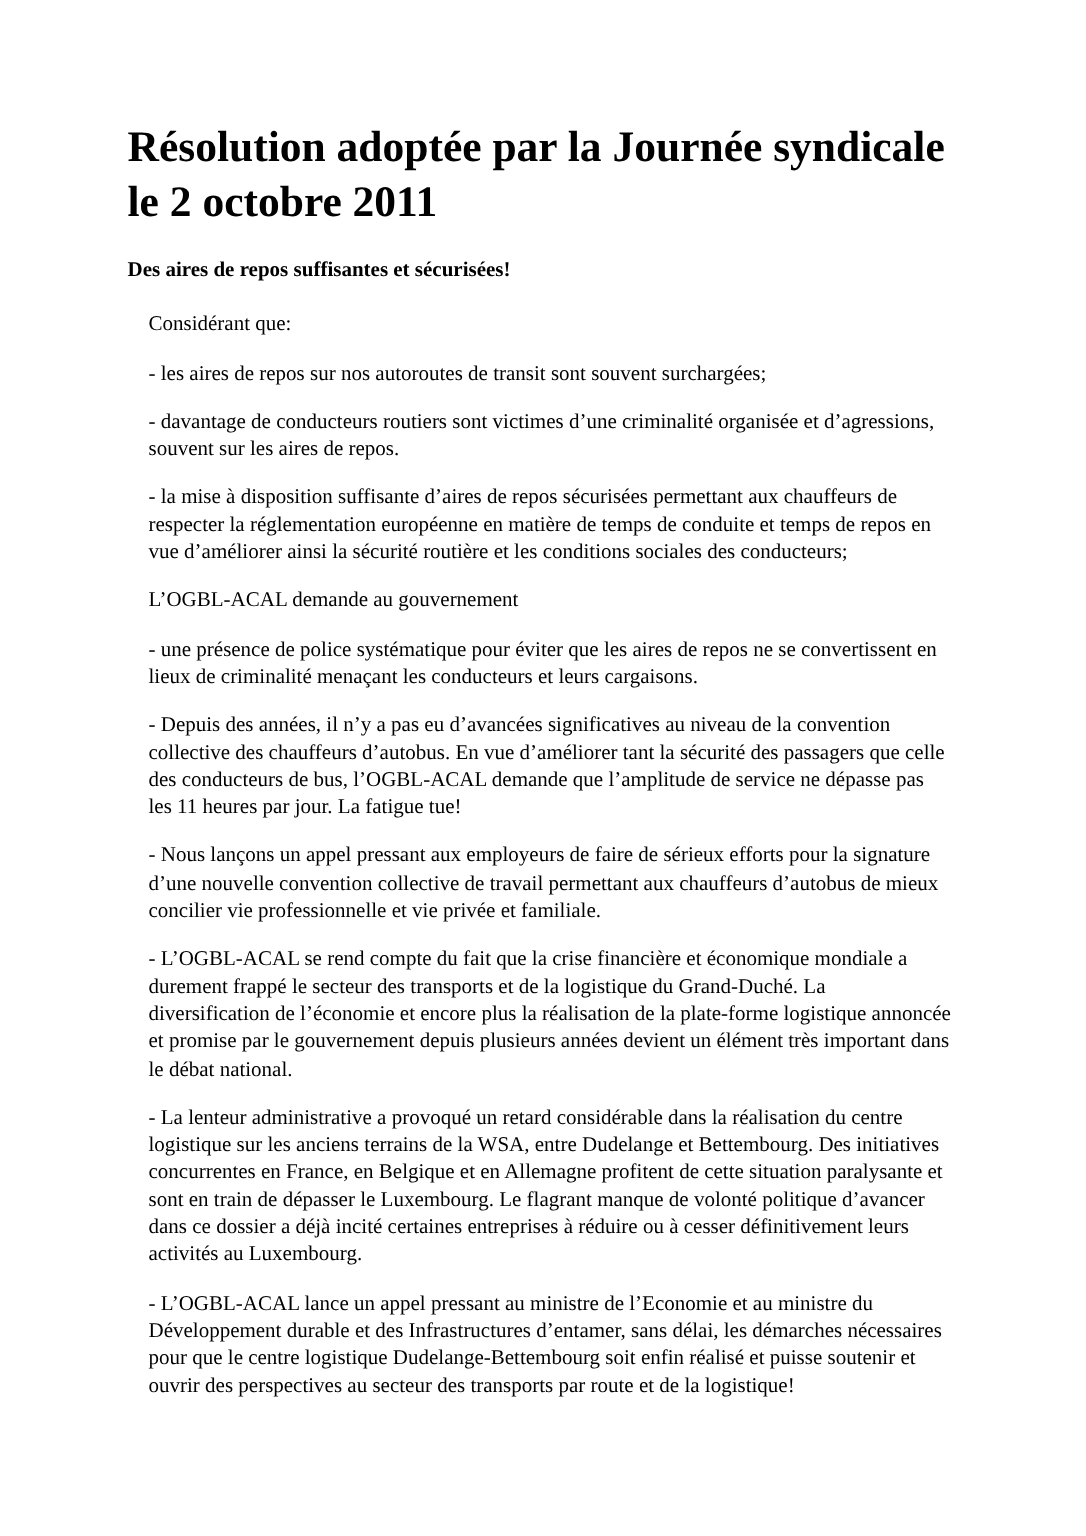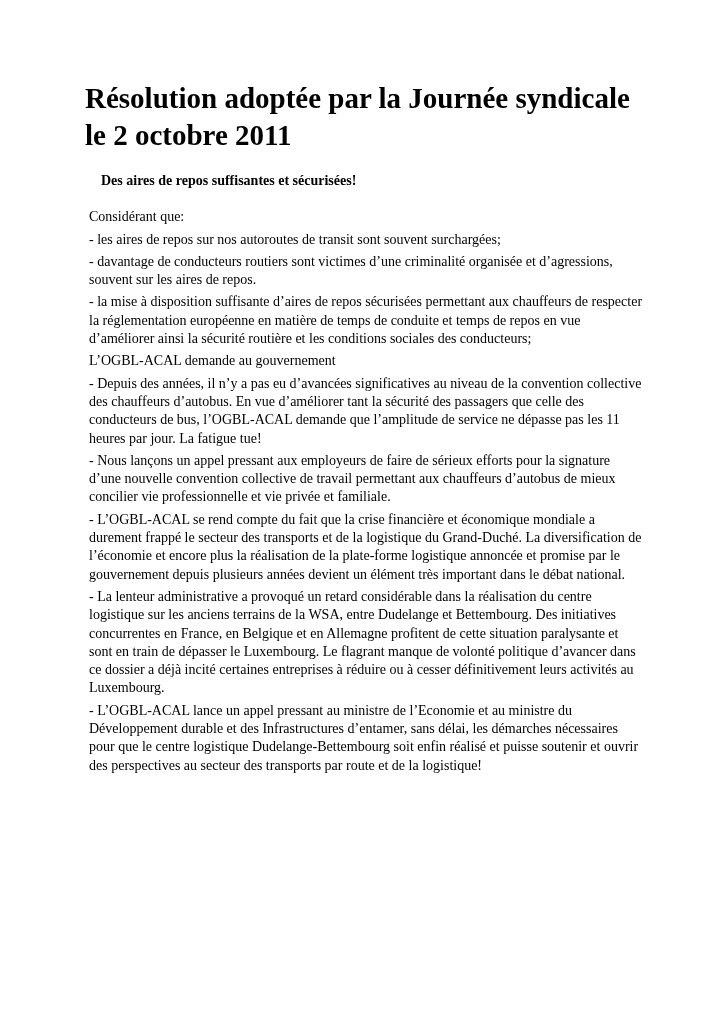--- a/index.html
+++ b/index.html
@@ -33,47 +33,48 @@
   }
   .doc-title {
     margin: 0 0 14px 0;
     font-size: 29px;
     line-height: 37px;
     font-weight: bold;
     letter-spacing: 0;
   }
   .title-line { display: block; }
   .section-heading {
-    margin: 18px 16px;
+    margin: 18px 0;
     font-size: 14px;
     line-height: 18.3px;
     font-weight: bold;
   }
   .text-block {
-    margin: 4px;
+    margin: 14px;
   }
 </style>
 </head>
 <body>
 
 <div class="page">
   <div class="content">
 
     <h1 class="doc-title">
       <span class="title-line">Résolution adoptée par la Journée syndicale</span>
       <span class="title-line">le 2 octobre 2011</span>
     </h1>
 
     <h2 class="section-heading">Des aires de repos suffisantes et sécurisées!</h2>
 
     <p class="text-block">Considérant que:</p>
     <p class="text-block">- les aires de repos sur nos autoroutes de transit sont souvent surchargées;</p>
     <p class="text-block">- davantage de conducteurs routiers sont victimes d’une criminalité organisée et d’agressions, souvent sur les aires de repos.</p>
     <p class="text-block">- la mise à disposition suffisante d’aires de repos sécurisées permettant aux chauffeurs de respecter la réglementation européenne en matière de temps de conduite et temps de repos en vue d’améliorer ainsi la sécurité routière et les conditions sociales des conducteurs;</p>
     <p class="text-block">L’OGBL-ACAL demande au gouvernement</p>
+    <p class="text-block">- une présence de police systématique pour éviter que les aires de repos ne se convertissent en lieux de criminalité menaçant les conducteurs et leurs cargaisons.</p>
 
 
     <p class="text-block">- Depuis des années, il n’y a pas eu d’avancées significatives au niveau de la convention collective des chauffeurs d’autobus. En vue d’améliorer tant la sécurité des passagers que celle des conducteurs de bus, l’OGBL-ACAL demande que l’amplitude de service ne dépasse pas les 11 heures par jour. La fatigue tue!</p>
     <p class="text-block">- Nous lançons un appel pressant aux employeurs de faire de sérieux efforts pour la signature d’une nouvelle convention collective de travail permettant aux chauffeurs d’autobus de mieux concilier vie professionnelle et vie privée et familiale.</p>
 
 
     <p class="text-block">- L’OGBL-ACAL se rend compte du fait que la crise financière et économique mondiale a durement frappé le secteur des transports et de la logistique du Grand-Duché. La diversification de l’économie et encore plus la réalisation de la plate-forme logistique annoncée et promise par le gouvernement depuis plusieurs années devient un élément très important dans le débat national.</p>
     <p class="text-block">- La lenteur administrative a provoqué un retard considérable dans la réalisation du centre logistique sur les anciens terrains de la WSA, entre Dudelange et Bettembourg. Des initiatives concurrentes en France, en Belgique et en Allemagne profitent de cette situation paralysante et sont en train de dépasser le Luxembourg. Le flagrant manque de volonté politique d’avancer dans ce dossier a déjà incité certaines entreprises à réduire ou à cesser définitivement leurs activités au Luxembourg.</p>
     <p class="text-block">- L’OGBL-ACAL lance un appel pressant au ministre de l’Economie et au ministre du Développement durable et des Infrastructures d’entamer, sans délai, les démarches nécessaires pour que le centre logistique Dudelange-Bettembourg soit enfin réalisé et puisse soutenir et ouvrir des perspectives au secteur des transports par route et de la logistique!</p>
 

